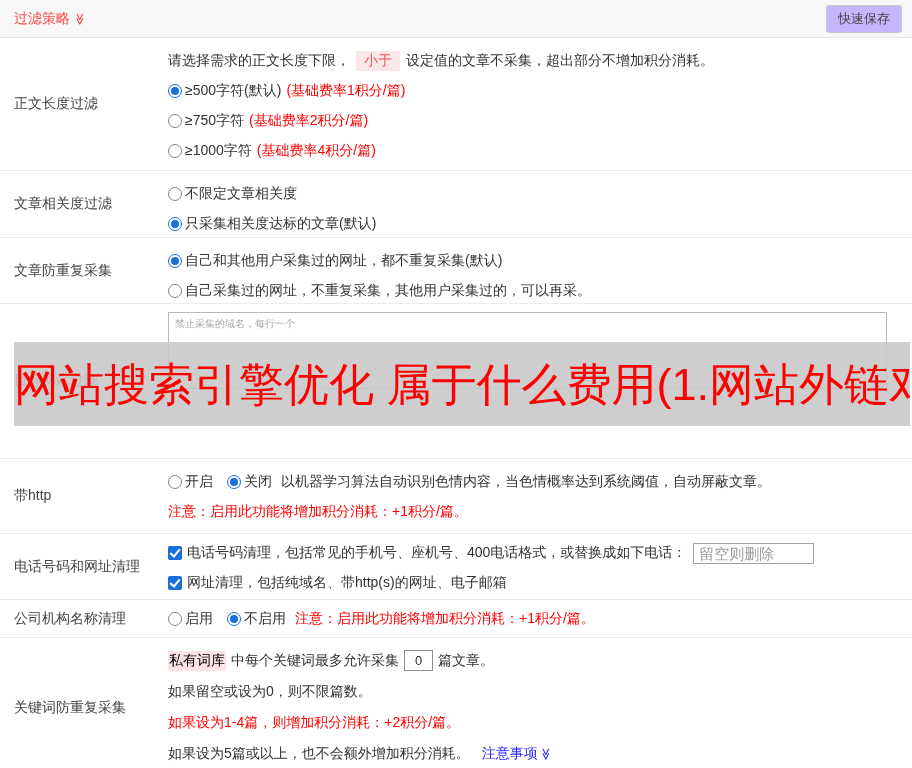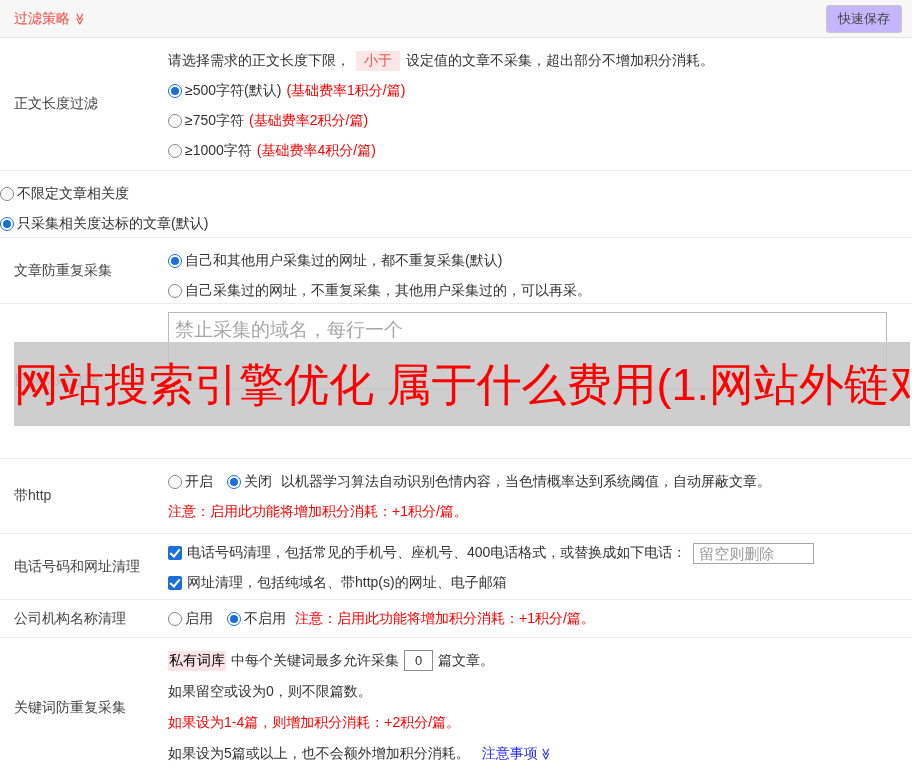--- a/index.html
+++ b/index.html
@@ -164,21 +164,21 @@
     white-space: normal;
     line-height: 27px;
     width: 718px;
     margin-bottom: 4px;
   }
   textarea.domain-box {
     width: 719px;
     height: 77px;
     border: 1px solid #b9b9b9;
     font-family: inherit;
-    font-size: 19px;
+    font-size: 10px;
     padding: 4px 6px;
     resize: both;
     color: #333;
   }
   textarea.domain-box::placeholder { color: #a8a8a8; }
   .watermark {
     position: absolute;
     left: 14px;
     right: 2px;
     top: 38px;
@@ -234,20 +234,21 @@
       </div>
       <div class="line">
         <span class="radio"></span>
         <span>≥1000字符</span>
         <span class="fee">(基础费率4积分/篇)</span>
       </div>
     </div>
   </div>
 
   <div class="row" style="height:67px;">
+    <div class="row-label">文章相关度过滤</div>
     <div class="row-content">
       <div class="line">
         <span class="radio"></span>
         <span>不限定文章相关度</span>
       </div>
       <div class="line">
         <span class="radio checked"></span>
         <span>只采集相关度达标的文章(默认)</span>
       </div>
     </div>

